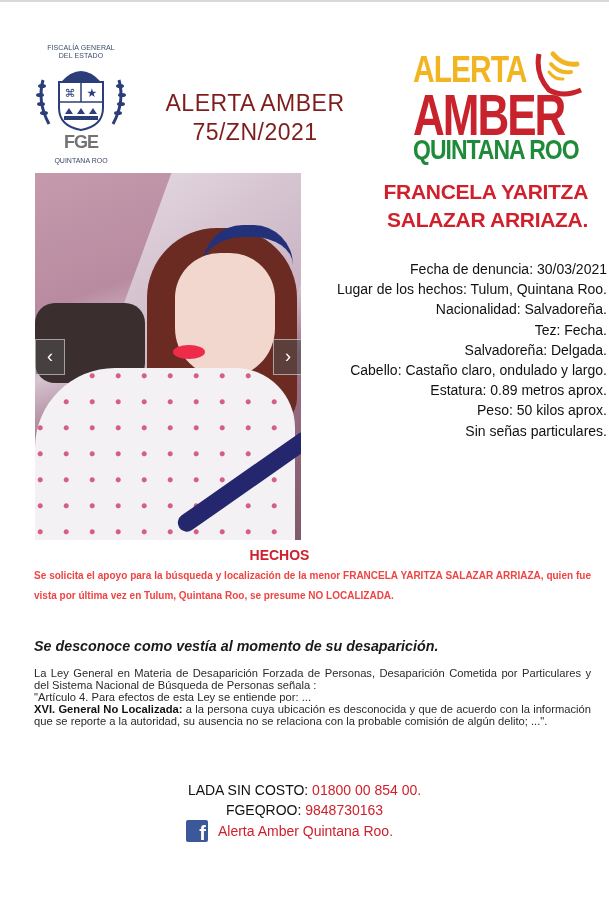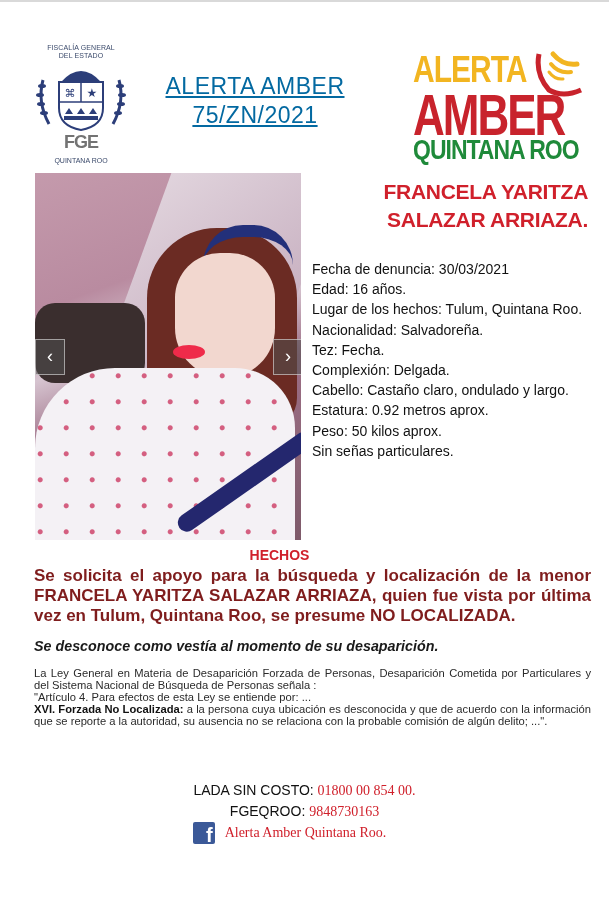--- a/index.html
+++ b/index.html
@@ -5,21 +5,21 @@
   html,body{margin:0;padding:0;}
   body{width:609px;height:900px;background:#ffffff;position:relative;overflow:hidden;font-family:"Liberation Sans",sans-serif;color:#111;}
   .topline{position:absolute;left:0;top:0;width:609px;height:2px;background:#d9d9d9;}
   
   .fge-logo{position:absolute;left:30px;top:44px;width:102px;height:120px;text-align:center;}
   .fge-top{font-size:7px;line-height:8px;color:#3b4a6b;letter-spacing:0.1px;}
   .fge-emblem{margin:2px auto 0;width:92px;height:70px;position:relative;}
   .fge-text{font-size:18px;font-weight:bold;color:#737373;line-height:24px;letter-spacing:-1px;margin-top:-2px;}
   .fge-bottom{font-size:7px;color:#3b4a6b;margin-top:3px;}
   
-  .alert-title{position:absolute;left:150px;top:72px;width:210px;text-align:center;font-size:23px;line-height:29px;color:#0369a1;letter-spacing:0.5px;text-decoration:underline;}
+  .alert-title{position:absolute;left:150px;top:89px;width:210px;text-align:center;font-size:23px;line-height:29px;color:#7f1d1d;letter-spacing:0.5px;}
   
   .amber-logo{position:absolute;left:405px;top:40px;width:180px;height:125px;font-family:"Liberation Sans",sans-serif;font-weight:bold;}
   .amber-l1{position:absolute;left:8px;top:8px;font-size:30px;color:#f2b521;letter-spacing:-1px;transform:scaleY(1.25);transform-origin:left top;}
   .amber-l2{position:absolute;left:8px;top:43px;font-size:44px;color:#c8232c;letter-spacing:-2px;transform:scaleY(1.3);transform-origin:left top;}
   .amber-l3{position:absolute;left:8px;top:94px;font-size:23px;color:#1f8a3a;letter-spacing:-1px;transform:scaleY(1.2);transform-origin:left top;}
   .amber-waves{position:absolute;left:128px;top:4px;}
   
   .photo{position:absolute;left:35px;top:173px;width:266px;height:367px;overflow:hidden;background:linear-gradient(160deg,#c49aac 0%,#b98ba0 30%,#d6c4d0 45%,#9d6f86 60%,#7e5a6a 100%);}
   .photo .wall{position:absolute;left:100px;top:0;width:170px;height:200px;background:linear-gradient(135deg,#e0d3dc,#c3a9bb);transform:skewX(-20deg);}
   .photo .hair{position:absolute;left:112px;top:55px;width:150px;height:200px;border-radius:70px 70px 30px 30px;background:#6b2b23;}
@@ -28,30 +28,30 @@
   .photo .lips{position:absolute;left:138px;top:172px;width:32px;height:14px;border-radius:50%;background:#ef2b4a;}
   .photo .shirt{position:absolute;left:0;top:195px;width:260px;height:180px;border-radius:80px 60px 0 0;background:radial-gradient(circle at 20% 30%,#d45f80 2px,transparent 3px) 0 0/26px 26px,#f4f1f5;}
   .photo .strap{position:absolute;left:130px;top:300px;width:160px;height:18px;background:#24276e;transform:rotate(-35deg);border-radius:9px;}
   .photo .toys{position:absolute;left:0;top:130px;width:110px;height:80px;background:#3a2e2e;border-radius:20px;}
   .nav-arrow{position:absolute;top:166px;width:28px;height:34px;background:rgba(80,80,80,0.55);border:1px solid rgba(255,255,255,0.5);color:#fff;font-size:18px;line-height:32px;text-align:center;cursor:pointer;}
   .nav-prev{left:0;}
   .nav-next{left:238px;}
   
   .name{position:absolute;left:318px;top:178px;width:270px;text-align:right;color:#d0202b;font-weight:bold;font-size:21px;line-height:28px;letter-spacing:-0.3px;}
   .details{position:absolute;left:312px;top:259px;width:295px;font-size:14px;line-height:20.2px;color:#111;}
-  .details div{white-space:nowrap;}
+  .details div{white-space:nowrap;text-align:right;}
   
   .hechos-title{position:absolute;left:0;top:547px;width:559px;text-align:center;color:#d0202b;font-size:14px;font-weight:bold;}
-  .hechos-text{position:absolute;left:34px;top:566px;width:557px;font-size:17px;line-height:20px;text-align:justify;font-weight:bold;color:#7f1d1d;}
+  .hechos-text{position:absolute;left:34px;top:566px;width:557px;font-size:10px;line-height:20px;text-align:justify;font-weight:bold;color:#ef4444;}
   .clothes{position:absolute;left:34px;top:638px;width:557px;font-size:14.3px;font-weight:bold;color:#1a1a1a;font-style:italic;}
   .law{position:absolute;left:34px;top:667px;width:557px;font-size:11.2px;line-height:12px;color:#2a2a2a;text-align:justify;}
   .law b{color:#111;}
   
   .contact{position:absolute;left:0;top:780px;width:609px;text-align:center;font-size:14px;line-height:20px;color:#111;}
-  .contact .red{color:#d0202b;font-family:Liberation Serif, serif;}
+  .contact .red{color:#d0202b;}
   .fb-row{display:inline-flex;align-items:center;gap:10px;margin-left:-30px;}
   .fb-icon{width:22px;height:22px;background:#3b5998;color:#fff;font-weight:bold;font-size:20px;line-height:26px;text-align:right;padding-right:2px;box-sizing:border-box;border-radius:2px;overflow:hidden;}
 </style>
 </head>
 <body>
 
 <div class="topline"></div>
 
 <div class="fge-logo">
   <div class="fge-top">FISCALÍA GENERAL</div>
@@ -118,39 +118,38 @@
   </div>
 </div>
 
 <div class="name">
   <div>FRANCELA YARITZA</div>
   <div>SALAZAR ARRIAZA.</div>
 </div>
 
 <div class="details">
   <div>Fecha de denuncia: 30/03/2021</div>
-  <div>Edad: 16 años.</div>
   <div>Lugar de los hechos: Tulum, Quintana Roo.</div>
   <div>Nacionalidad: Salvadoreña.</div>
   <div>Tez: Fecha.</div>
-  <div>Complexión: Delgada.</div>
+  <div>Salvadoreña: Delgada.</div>
   <div>Cabello: Castaño claro, ondulado y largo.</div>
-  <div>Estatura: 0.92 metros aprox.</div>
+  <div>Estatura: 0.89 metros aprox.</div>
   <div>Peso: 50 kilos aprox.</div>
   <div>Sin señas particulares.</div>
 </div>
 
 <div class="hechos-title">HECHOS</div>
 <div class="hechos-text">Se solicita el apoyo para la búsqueda y localización de la menor FRANCELA YARITZA SALAZAR ARRIAZA, quien fue vista por última vez en Tulum, Quintana Roo, se  presume NO LOCALIZADA.</div>
 <div class="clothes">Se desconoce como vestía al momento de su desaparición.</div>
 
 <div class="law">
   <div>La Ley General en Materia de Desaparición Forzada de Personas, Desaparición Cometida por Particulares y del Sistema Nacional de Búsqueda de Personas señala :</div>
   <div>"Artículo 4. Para efectos de esta Ley se entiende por: ...</div>
-  <div><b>XVI. Forzada No Localizada:</b><span> a la persona cuya ubicación es desconocida y que de acuerdo con la información que se reporte a la autoridad, su ausencia no se relaciona con la probable comisión de algún delito; ...".</span></div>
+  <div><b>XVI. General No Localizada:</b><span> a la persona cuya ubicación es desconocida y que de acuerdo con la información que se reporte a la autoridad, su ausencia no se relaciona con la probable comisión de algún delito; ...".</span></div>
 </div>
 
 <div class="contact">
   <div>
     <span>LADA SIN COSTO: </span><span class="red">01800 00 854 00.</span>
   </div>
   <div>
     <span>FGEQROO: </span><span class="red">9848730163</span>
   </div>
   <div class="fb-row">

